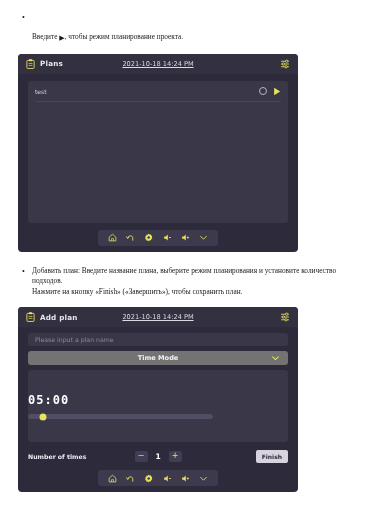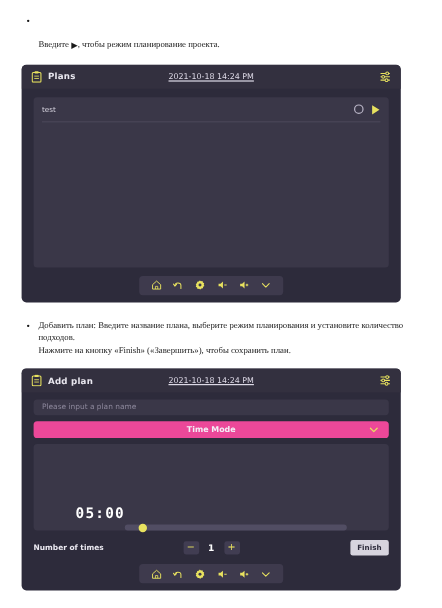--- a/index.html
+++ b/index.html
@@ -31,21 +31,21 @@
     font-size:7.3px;
     line-height:1.5;
   }
   .ib{display:inline-block;vertical-align:-1px;}
   .plus-glyph{font-weight:bold;font-size:8px;}
   .play-glyph{font-size:7px;letter-spacing:0;}
 
   
   .device{
     margin:0 18px;
-    width:316px;
+    width:280px;
     box-sizing:border-box;
     background:#2d2b3b;
     border-radius:4px;
     overflow:hidden;
     position:relative;
     font-family:"DejaVu Sans", sans-serif;
   }
   .dev-body{padding:0 10px 6px 10px;}
 
   
@@ -117,34 +117,34 @@
     height:13px;
     background:#3a3748;
     border-radius:3px;
     display:flex;align-items:center;
     padding:0 7px;
     color:#8d889c;font-size:6.2px;
   }
   .select{
     margin-top:5px;
     height:14px;
-    background:#ec4899;
+    background:#737373;
     border-radius:3px;
     display:flex;align-items:center;justify-content:center;
     position:relative;
   }
   .select-label{color:#f2f0f6;font-size:6.6px;font-weight:bold;}
   .select-chev{position:absolute;right:8px;top:50%;transform:translateY(-50%);line-height:0;}
   .timerbox{
     margin-top:5px;
     height:72px;
     background:#3a3748;
     border-radius:3px;
-    display:flex;
-    align-items:flex-end;justify-content:center;
+    display:flex;flex-direction:column;
+    align-items:flex-start;justify-content:center;
   }
   .timer-val{
     color:#ffffff;
     font-family:"DejaVu Sans Mono", monospace;
     font-size:12px;font-weight:bold;letter-spacing:1px;
     margin-bottom:7px;
   }
   .slider{
     width:185px;height:5px;
     background:#514d63;

